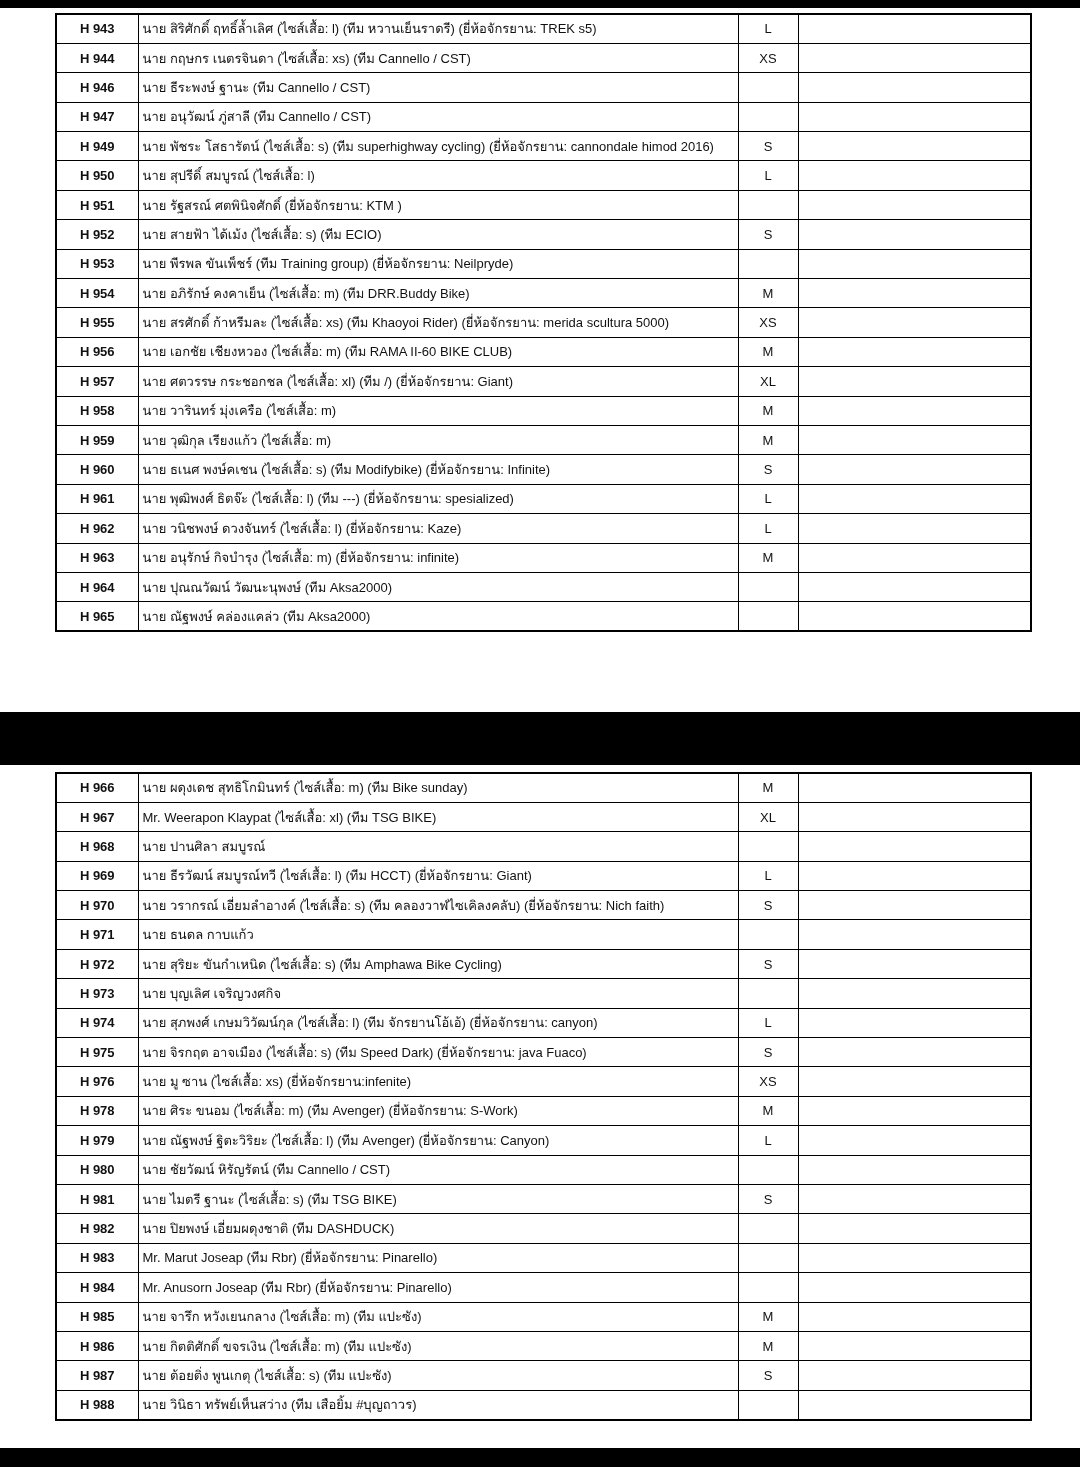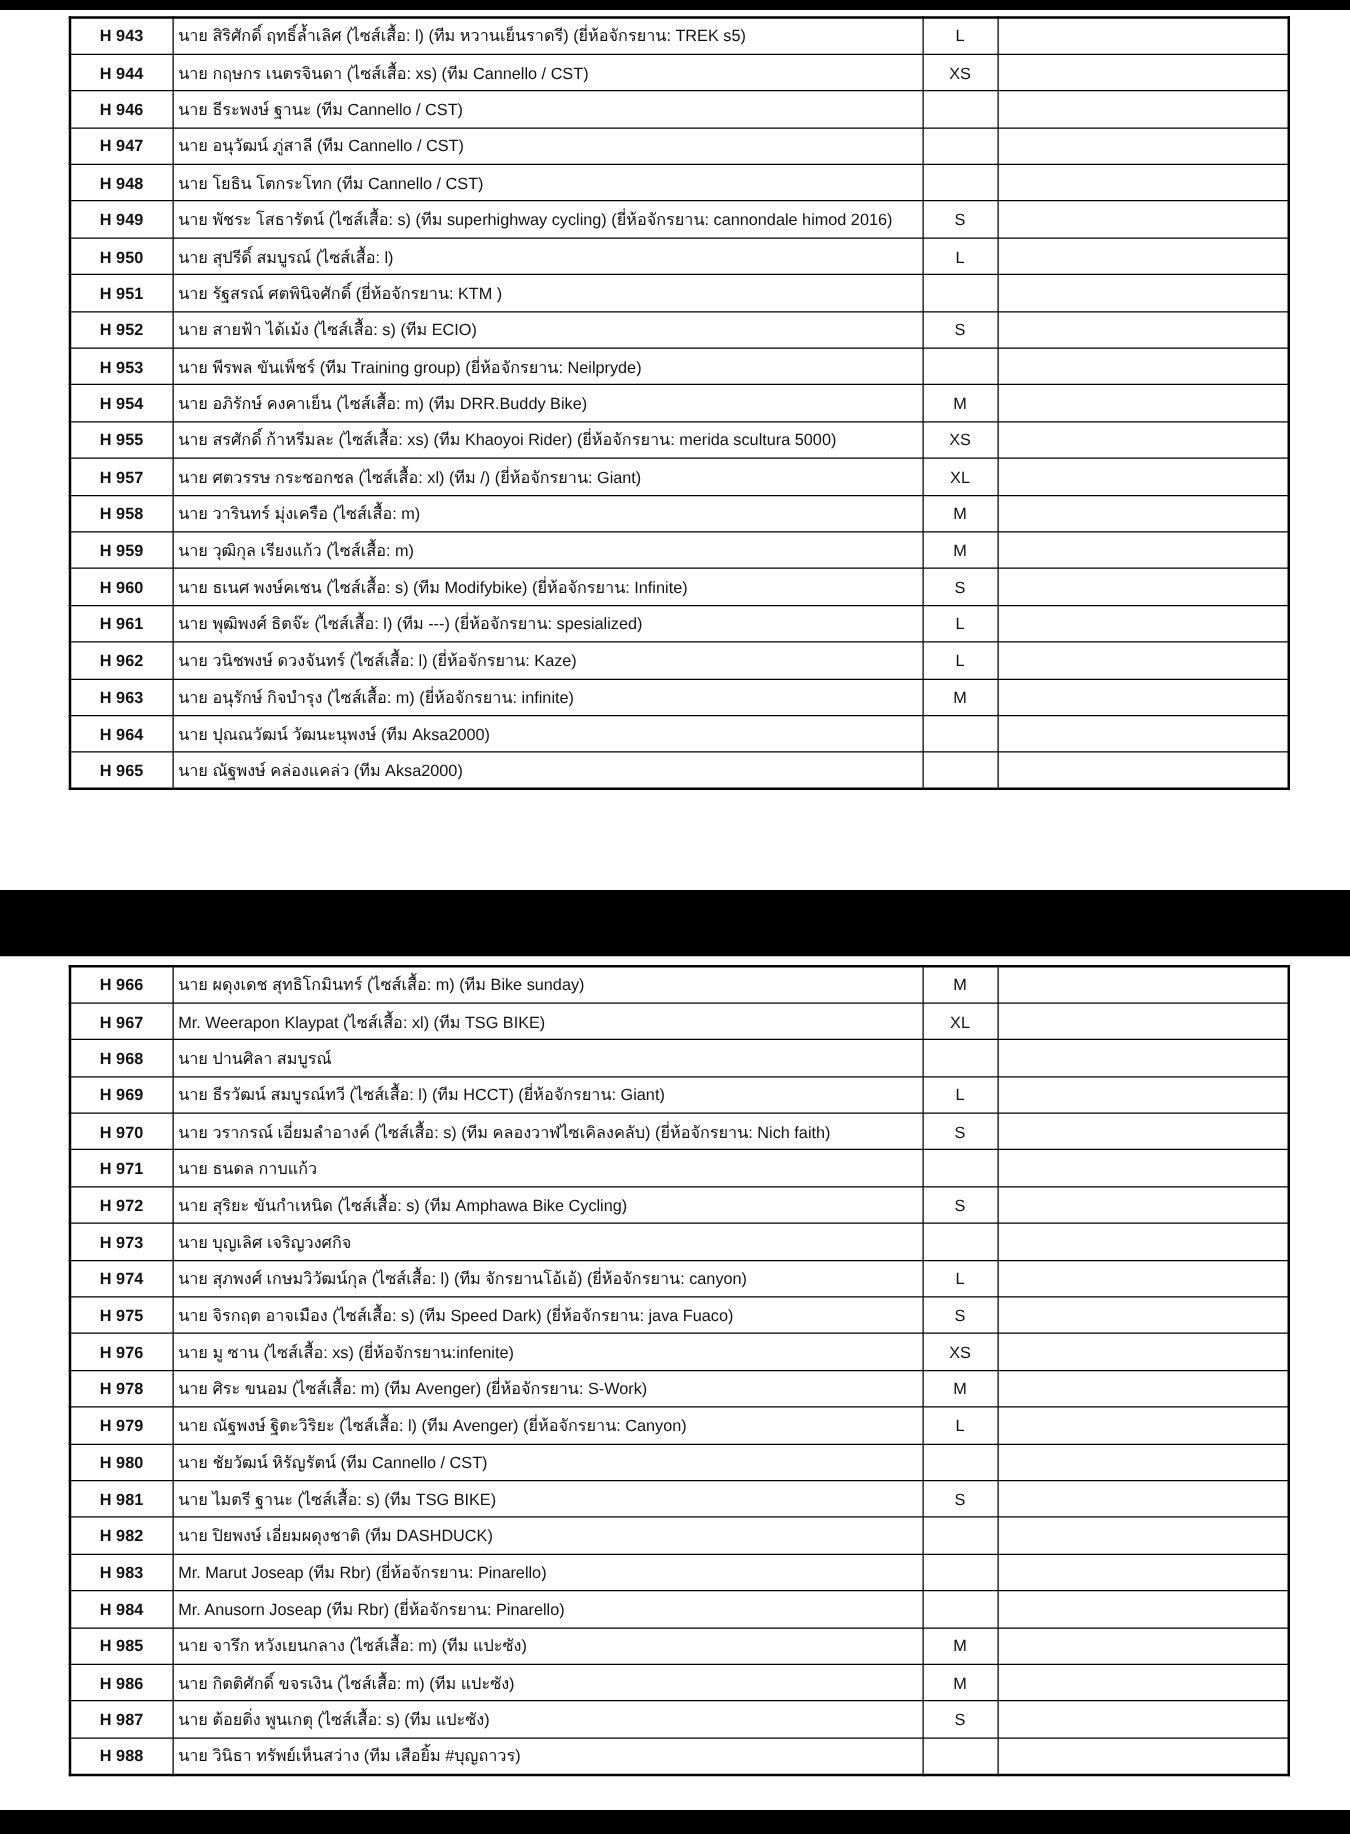--- a/index.html
+++ b/index.html
@@ -90,26 +90,20 @@
             <td class="cell-size"></td>
             <td class="cell-blank"></td>
           </tr>
           <tr>
             <td class="cell-id">H 947</td>
             <td class="cell-detail">นาย อนุวัฒน์ ภู่สาลี (ทีม Cannello / CST)</td>
             <td class="cell-size"></td>
             <td class="cell-blank"></td>
           </tr>
           <tr>
-            <td class="cell-id">H 948</td>
-            <td class="cell-detail">นาย โยธิน โตกระโทก (ทีม Cannello / CST)</td>
-            <td class="cell-size"></td>
-            <td class="cell-blank"></td>
-          </tr>
-          <tr>
             <td class="cell-id">H 949</td>
             <td class="cell-detail">นาย พัชระ โสธารัตน์ (ไซส์เสื้อ: s) (ทีม superhighway cycling) (ยี่ห้อจักรยาน: cannondale himod 2016)</td>
             <td class="cell-size">S</td>
             <td class="cell-blank"></td>
           </tr>
           <tr>
             <td class="cell-id">H 950</td>
             <td class="cell-detail">นาย สุปรีดิ์ สมบูรณ์ (ไซส์เสื้อ: l)</td>
             <td class="cell-size">L</td>
             <td class="cell-blank"></td>
@@ -138,20 +132,26 @@
             <td class="cell-size">M</td>
             <td class="cell-blank"></td>
           </tr>
           <tr>
             <td class="cell-id">H 955</td>
             <td class="cell-detail">นาย สรศักดิ์ ก้าหรีมละ (ไซส์เสื้อ: xs) (ทีม Khaoyoi Rider) (ยี่ห้อจักรยาน: merida scultura 5000)</td>
             <td class="cell-size">XS</td>
             <td class="cell-blank"></td>
           </tr>
           <tr>
+            <td class="cell-id">H 956</td>
+            <td class="cell-detail">นาย เอกชัย เชียงหวอง (ไซส์เสื้อ: m) (ทีม RAMA II-60 BIKE CLUB)</td>
+            <td class="cell-size">M</td>
+            <td class="cell-blank"></td>
+          </tr>
+          <tr>
             <td class="cell-id">H 957</td>
             <td class="cell-detail">นาย ศตวรรษ กระชอกชล (ไซส์เสื้อ: xl) (ทีม /) (ยี่ห้อจักรยาน: Giant)</td>
             <td class="cell-size">XL</td>
             <td class="cell-blank"></td>
           </tr>
           <tr>
             <td class="cell-id">H 958</td>
             <td class="cell-detail">นาย วารินทร์ มุ่งเครือ (ไซส์เสื้อ: m)</td>
             <td class="cell-size">M</td>
             <td class="cell-blank"></td>

